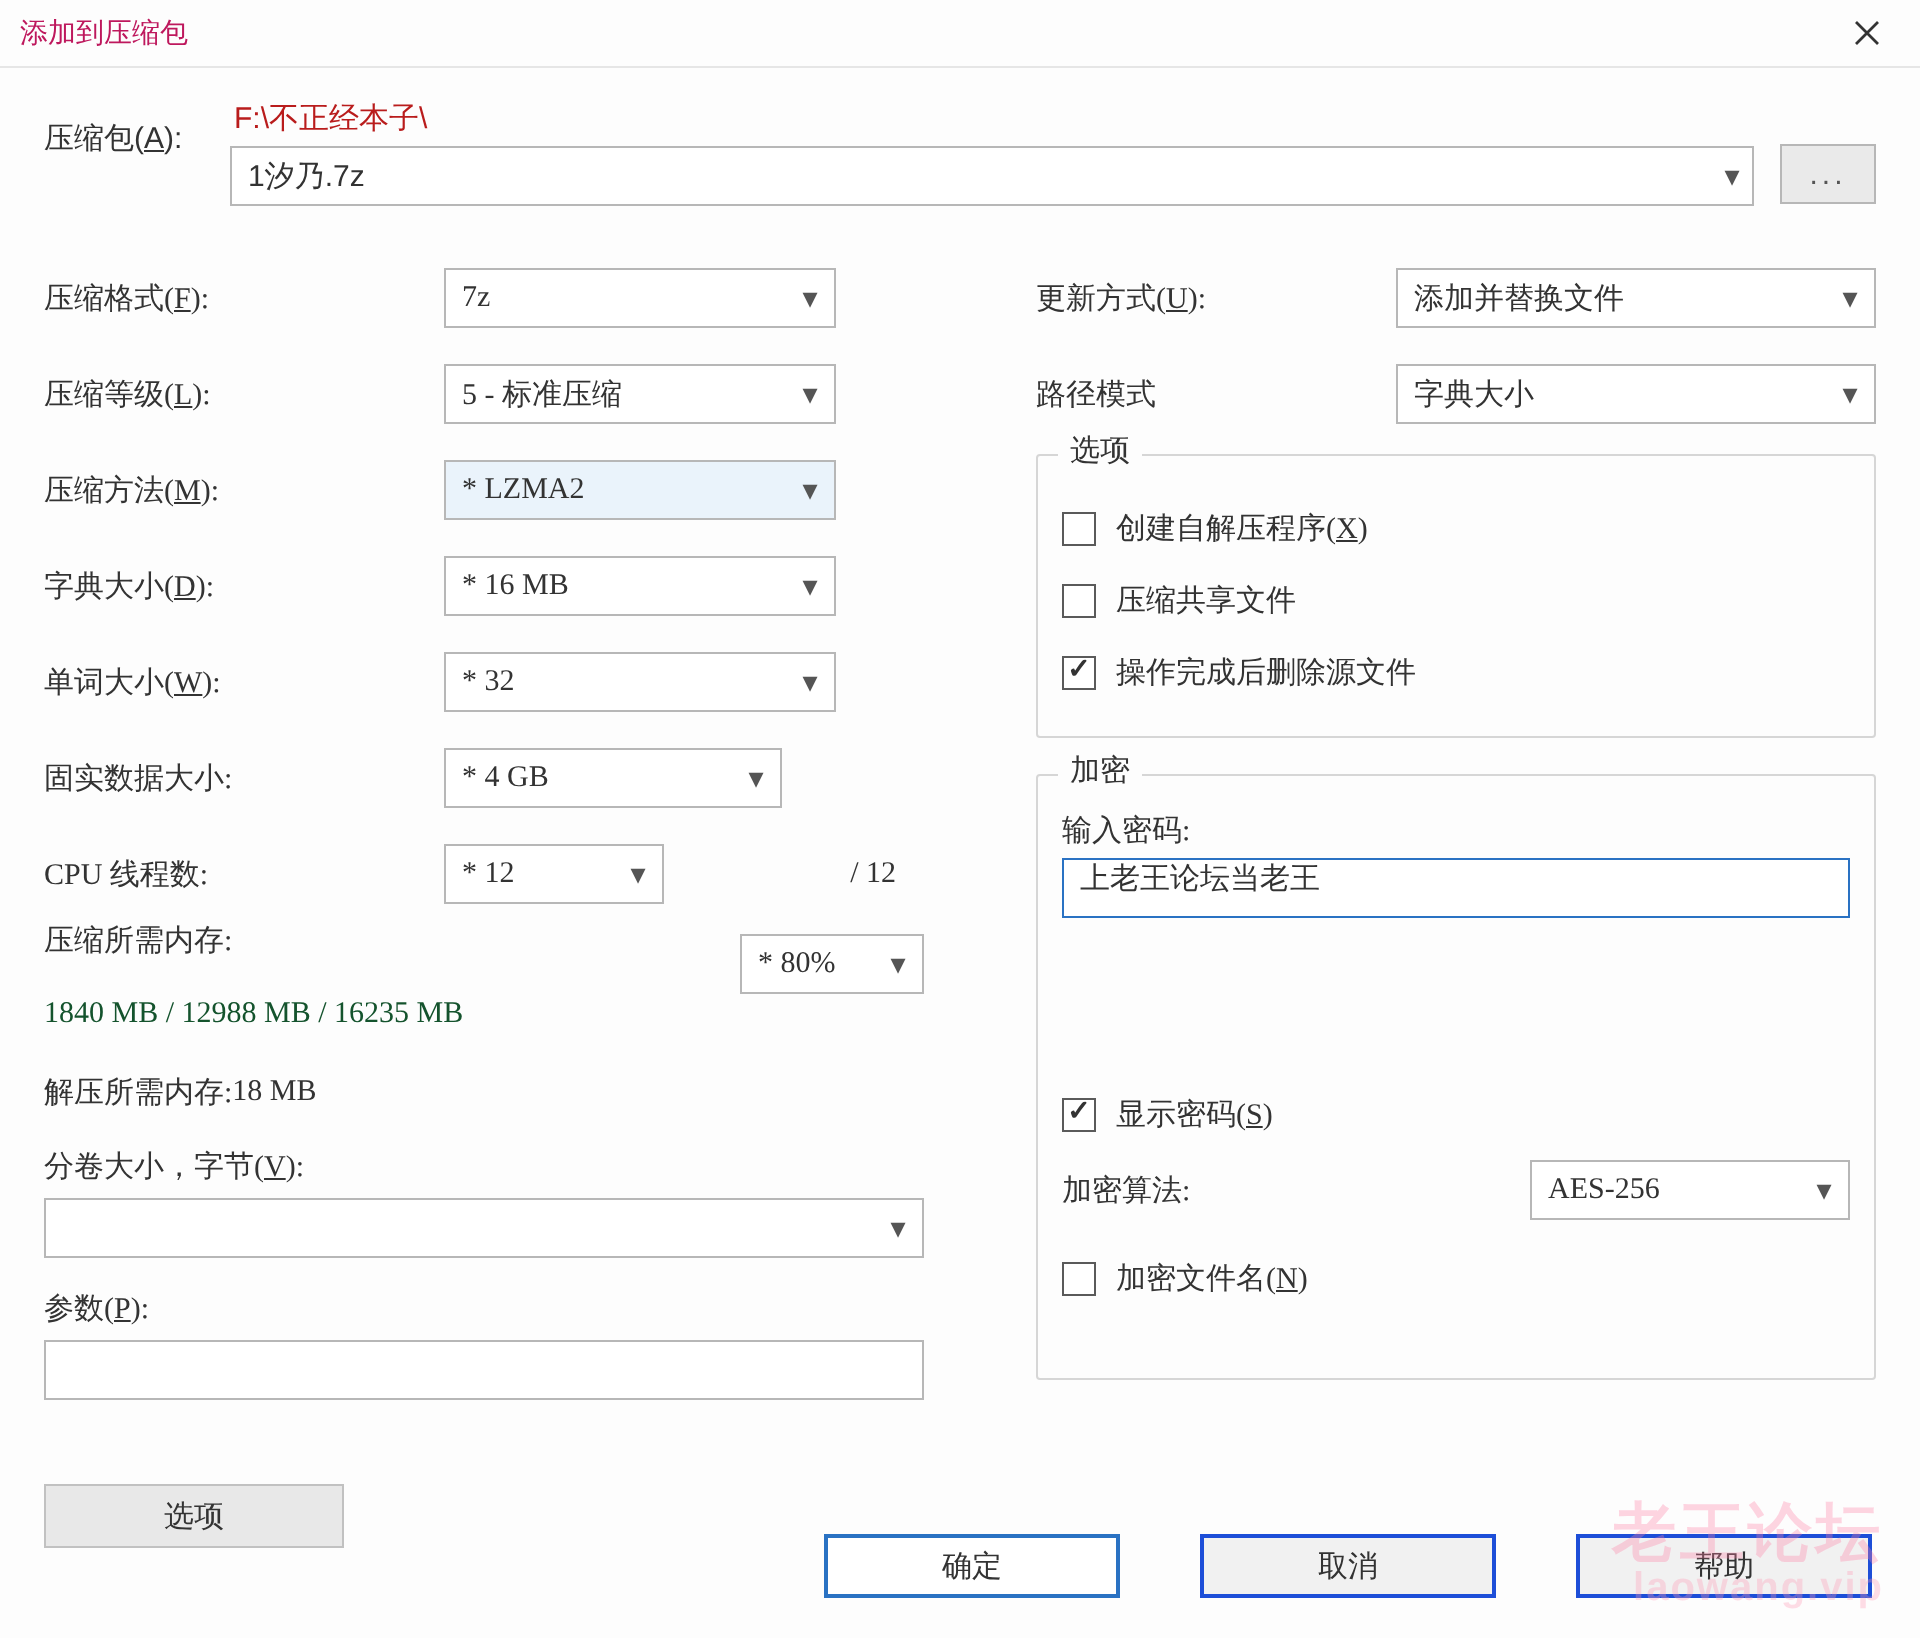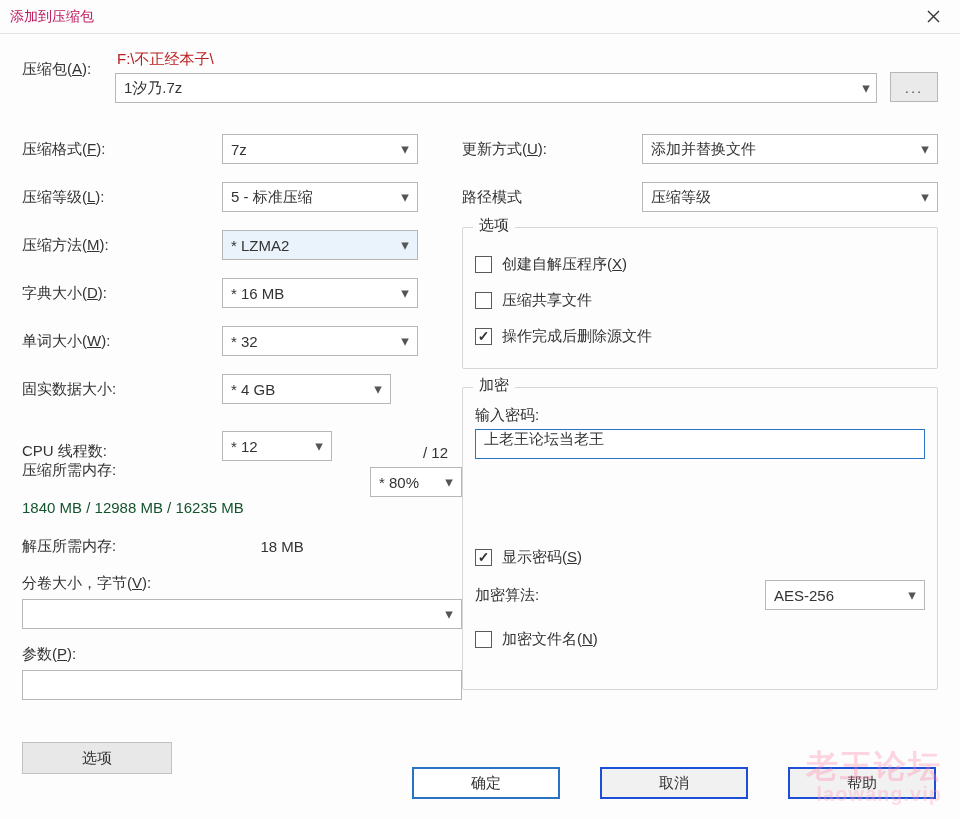--- a/index.html
+++ b/index.html
@@ -56,20 +56,22 @@
     border: 1px solid #b7b7b7;
     background: #eaeaea;
     margin-top: 22px;
     display: flex; align-items: center; justify-content: center;
     color: #555;
     letter-spacing: 2px;
   }
 
   .columns {
     display: flex;
+    gap: 56px;
+    font-family: Liberation Serif, serif;
   }
   .col-left { width: 440px; }
   .col-right { flex: 1; }
 
   .form-row {
     display: flex;
     align-items: center;
     height: 48px;
   }
   .form-row .lbl { width: 200px; }
@@ -80,33 +82,33 @@
     border: 1px solid #b7b7b7;
     background: #fff;
     display: flex; align-items: center;
     position: relative;
   }
   .combo.blue { background: #eaf3fb; }
   .combo .val { flex: 1; padding: 0 8px; white-space: nowrap; overflow: hidden; }
   .combo .chev { width: 24px; text-align: center; color: #555; }
 
   .threads-row {
-    display: flex; align-items: flex-end; height: 48px;
+    display: flex; align-items: center; height: 48px;
   }
   .threads-row .lbl { width: 200px; }
   .threads-row .combo { width: 110px; }
   .threads-row .total { flex: 1; text-align: right; padding-right: 14px; }
 
   .mem-row { height: 40px; display: flex; align-items: flex-start; }
   .mem-row .lbl { flex: 1; }
   .mem-row .combo { width: 92px; position: relative; top: 6px; }
   .mem-detail { font-size: 15px; color: #14532d; margin-top: -2px; margin-bottom: 10px; }
 
   .decomp-row { display: flex; align-items: center; height: 40px; margin-bottom: 8px; }
-  .decomp-row .val { flex: 1; text-align: center; padding-right: 14px; }
+  .decomp-row .val { flex: 1; text-align: left; padding-right: 14px; }
 
   .full-combo {
     height: 30px;
     border: 1px solid #b7b7b7;
     background: #fff;
     display: flex; align-items: center;
     margin-bottom: 16px;
   }
   .full-combo .val { flex: 1; }
   .full-combo .chev { width: 24px; text-align: center; color: #555; }
@@ -351,21 +353,21 @@
             <span class="val">添加并替换文件</span>
             <span class="chev">▾</span>
           </div>
         </div>
       </div>
 
       <div class="r-row">
         <div class="lbl">路径模式</div>
         <div class="ctrl">
           <div class="combo">
-            <span class="val">压缩等级</span>
+            <span class="val">字典大小</span>
             <span class="chev">▾</span>
           </div>
         </div>
       </div>
 
       <div class="groupbox">
         <div class="legend">选项</div>
 
         <div class="check-line">
           <span class="cb"></span>

